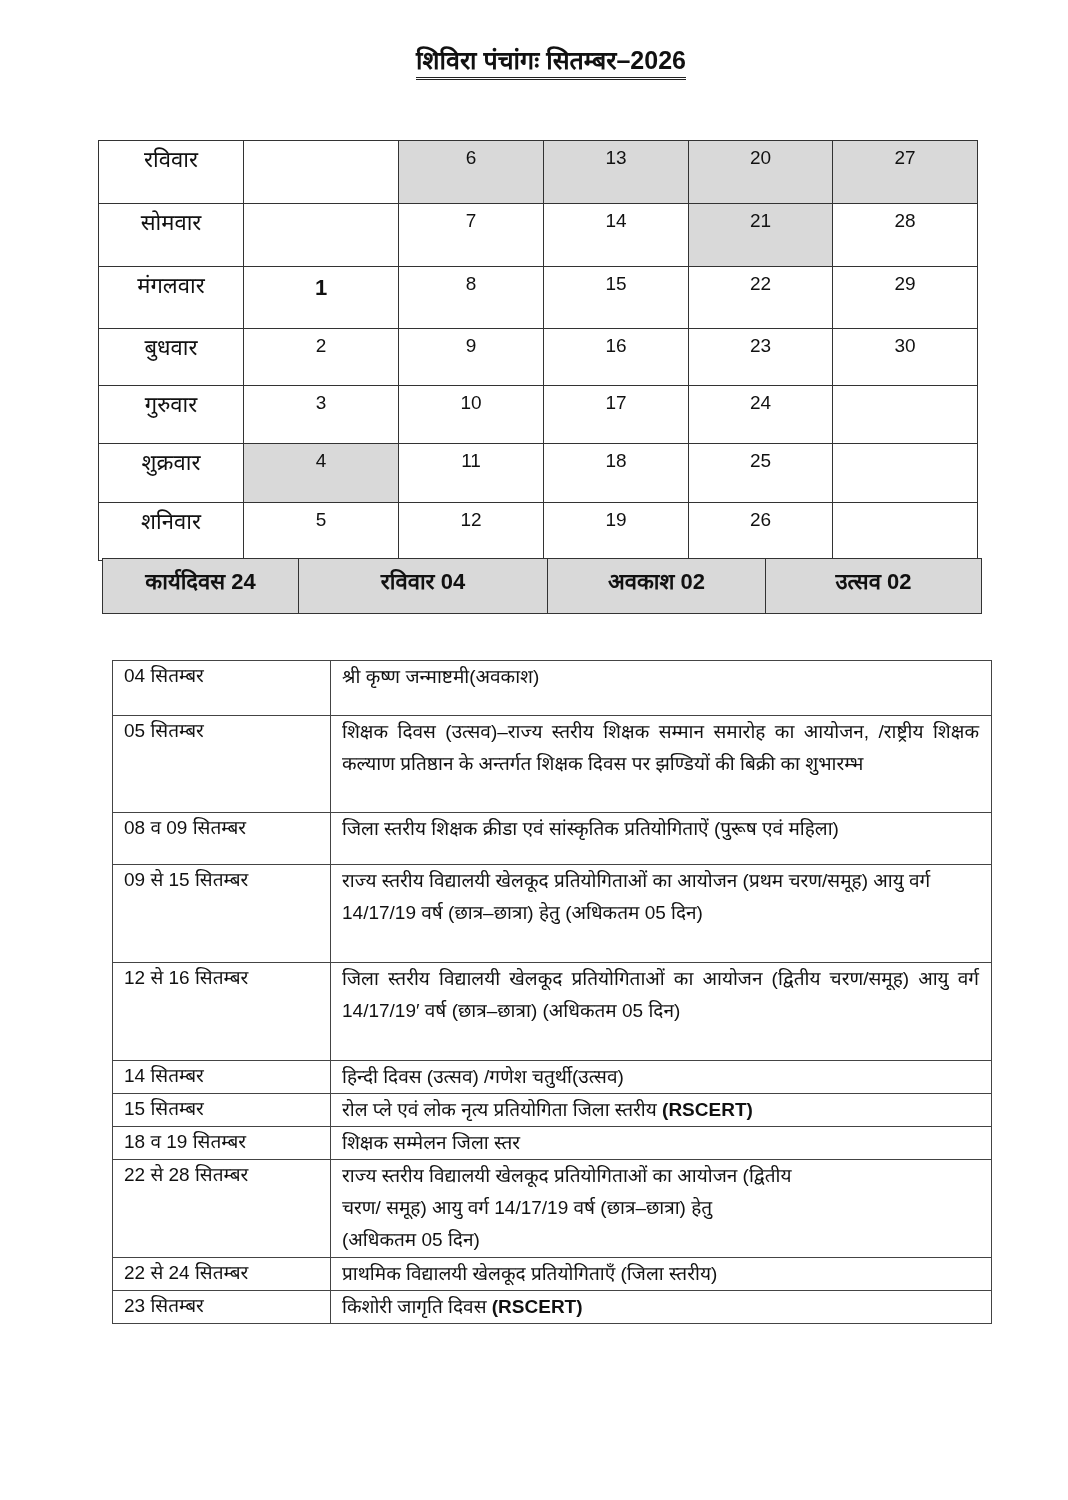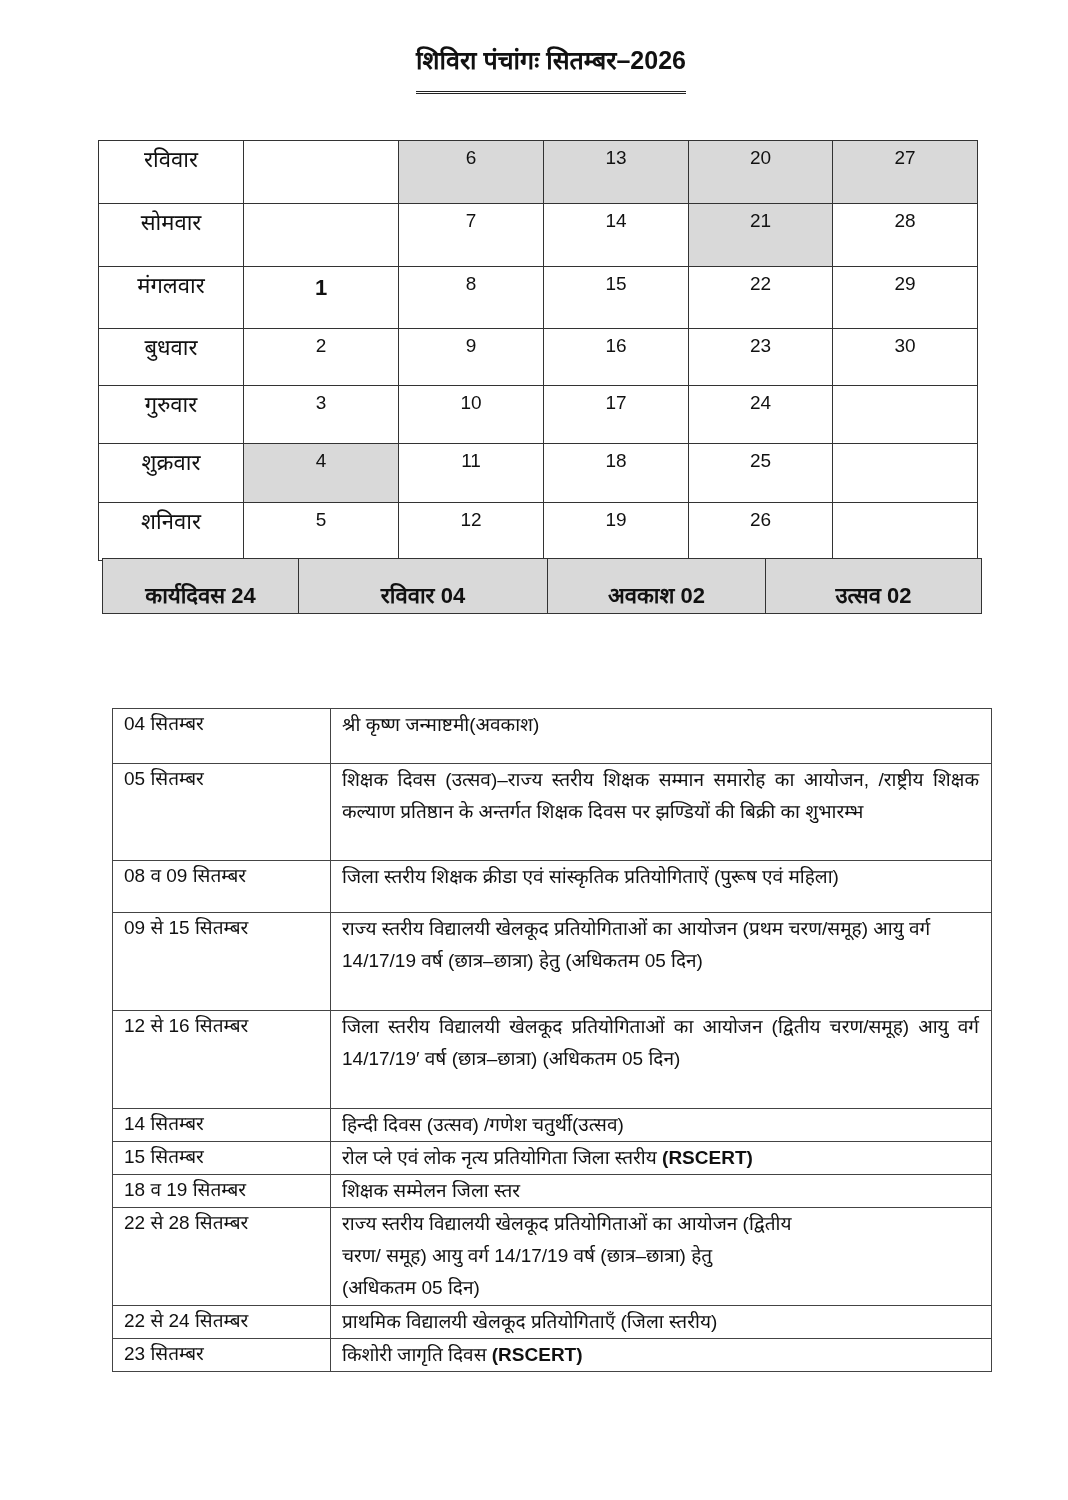--- a/index.html
+++ b/index.html
@@ -1,43 +1,43 @@
 <!DOCTYPE html>
 <html><head>
 <meta charset="utf-8">
 <style>
   html, body { margin: 0; padding: 0; background: #ffffff; }
   body { width: 1068px; height: 1500px; position: relative; overflow: hidden;
          font-family: "Liberation Sans", "DejaVu Sans", sans-serif; color: #111; }
 
   .title { position: absolute; left: 0; top: 42px; width: 1102px; text-align: center;
            font-size: 25px; font-weight: bold; }
-  .title span { border-bottom: 3px double #222; padding-bottom: 17px; }
+  .title span { border-bottom: 3px double #222; padding-bottom: 3px; }
 
   
   .cal { position: absolute; left: 98px; top: 140px; width: 879px; border-collapse: collapse; table-layout: fixed; }
   .cal td { border: 1px solid #333; text-align: center; vertical-align: top; font-size: 19px; padding: 6px 0 0 0; }
   .cal td.day { font-size: 22px; padding-top: 2px; }
   .cal td.shade { background: #d9d9d9; }
   .cal td.big { font-size: 22px; font-weight: bold; padding-top: 8px; }
   .cal tr.r1 td { height: 56px; }
   .cal tr.r2 td { height: 56px; }
   .cal tr.r3 td { height: 53px; }
   .cal tr.r4 td { height: 50px; }
   .cal tr.r5 td { height: 51px; }
   .cal tr.r6 td { height: 52px; }
   .cal tr.r7 td { height: 51px; }
 
   .summary { position: absolute; left: 102px; top: 558px; width: 879px; height: 56px;
              border-collapse: collapse; table-layout: fixed; }
   .summary td { border: 1px solid #333; background: #d9d9d9; text-align: center; vertical-align: top;
-                font-size: 22px; font-weight: bold; padding-top: 20px; }
+                font-size: 22px; font-weight: bold; padding-top: 6px; }
 
   
-  .events { position: absolute; left: 112px; top: 708px; width: 879px; border-collapse: collapse; table-layout: fixed; border-radius: 26px; }
+  .events { position: absolute; left: 112px; top: 660px; width: 879px; border-collapse: collapse; table-layout: fixed; border-radius: 26px; }
   .events td { border: 1px solid #444; vertical-align: top; font-size: 19px; line-height: 32px; padding: 0 10px; }
   .events td.date { width: 197px; padding-left: 11px; line-height: 30px; }
   .events td.desc { text-align: justify; padding-right: 12px; line-height: 31px; padding-left: 11px; }
   .events td.desc.left { text-align: left; }
   .events td.desc.tight { line-height: 26px; }
   .events .b { font-weight: bold; }
 </style>
 </head>
 <body>
 

